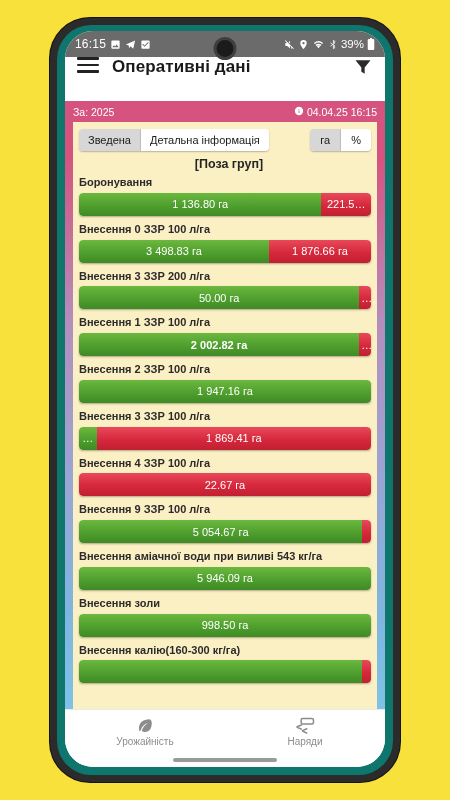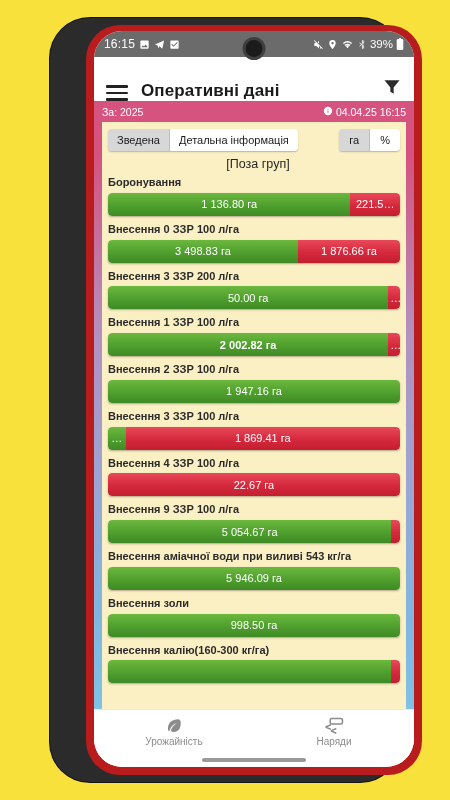--- a/index.html
+++ b/index.html
@@ -17,24 +17,23 @@
     left: 50px; top: 18px;
     width: 350px; height: 764px;
     background: #2b2b2b;
     border-radius: 40px;
     box-shadow: 0 0 0 1px #141414;
   }
   .phone-inner {
     position: absolute;
     left: 7px; top: 7px;
     width: 336px; height: 750px;
-    background: #b91c1c;
+    background: #0f766e;
     border-radius: 34px;
     overflow: hidden;
-    margin-left: 29px;
   }
   .screen {
     position: absolute;
     left: 8px; top: 6px;
     width: 320px; height: 736px;
     background: #ffffff;
     border-radius: 28px;
     overflow: hidden;
     display: flex;
     flex-direction: column;
@@ -72,21 +71,21 @@
     box-sizing: content-box;
     margin-top: -3px;
     z-index: 5;
   }
 
   
   .appbar {
     height: 44px;
     background: #ffffff;
     display: flex;
-    align-items: flex-end;
+    align-items: flex-start;
     padding: 0 12px;
     flex: none;
   }
   .hamburger {
     width: 22px; height: 16px;
     display: flex; flex-direction: column; justify-content: space-between;
     cursor: pointer;
   }
   .hamburger span { display:block; height: 2.6px; background: #222; border-radius: 1px; }
   .appbar-title {
@@ -149,21 +148,21 @@
   }
   .seg-btn:last-child { border-right: none; }
   .seg-btn.active { background: #ffffff; }
   .seg.small { margin-left: auto; }
   .seg.small .seg-btn { padding: 5px 10px; }
 
   
   .group-title {
     text-align: center;
     font-size: 12.5px;
-    font-weight: 400;
+    font-weight: 700;
     color: #262626;
     padding: 1px 0 5px 8px;
   }
 
   
   .rows { padding: 0 6px; }
   .row { margin-bottom: 7px; }
   .row-label {
     font-size: 11px;
     font-weight: 700;

